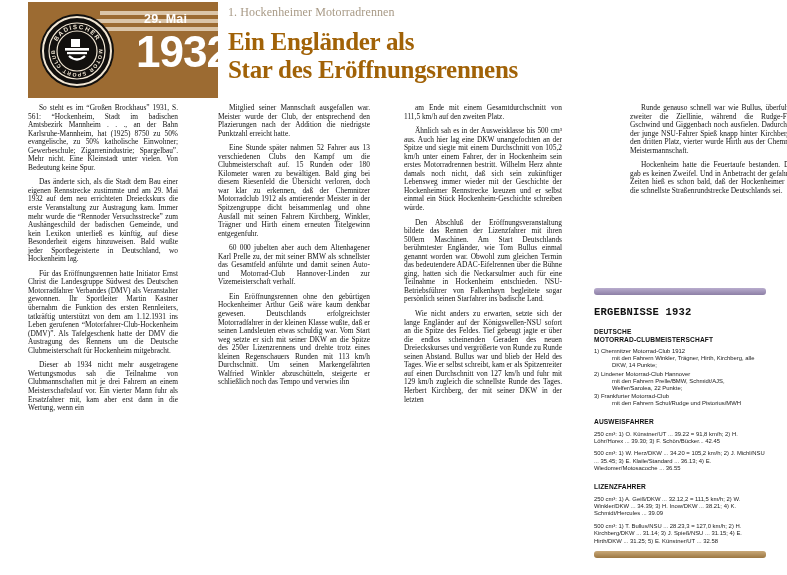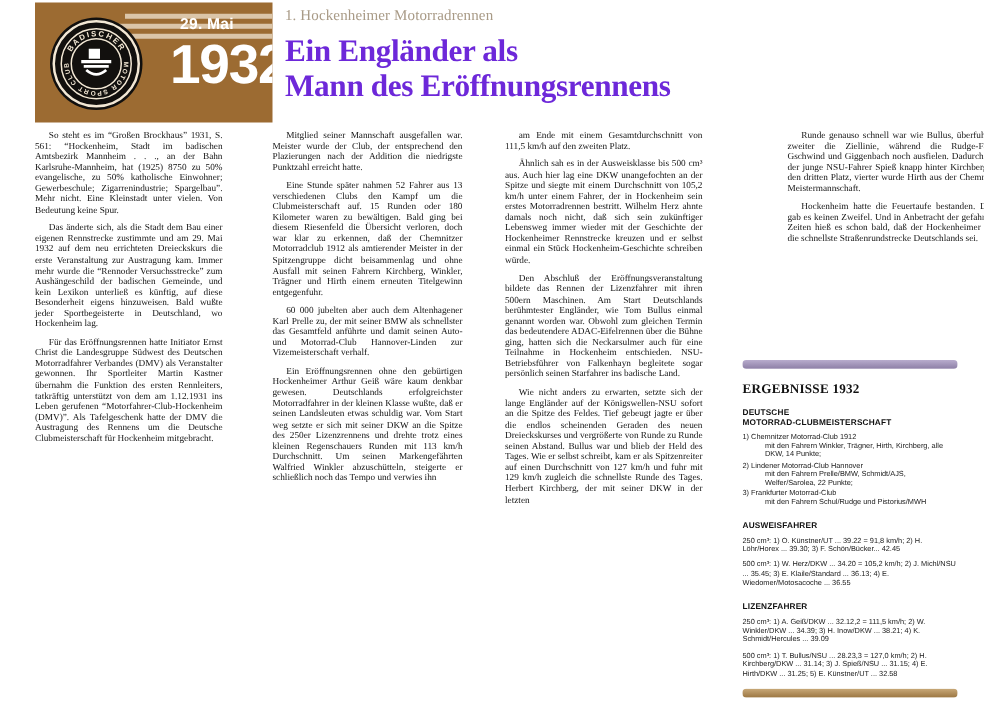--- a/index.html
+++ b/index.html
@@ -71,21 +71,21 @@
     color:#a89a86;
     letter-spacing:.1px;
   }
   .headline {
     position:absolute; left:228px; top:28px;
     width:400px;
     font-family:"Liberation Serif", serif;
     font-weight:bold;
     font-size:25px;
     line-height:28px;
-    color:#6d28d9;
+    color:#a16207;
     letter-spacing:-.3px;
   }
   .headline .hl-line { display:block; white-space:nowrap; }
 
   
   .columns {
     position:absolute; left:28px; top:104px;
     width:737px; height:468px;
   }
   .col {
@@ -117,21 +117,21 @@
   }
   .rule-bottom {
     position:absolute; left:594px; top:551px;
     width:172px; height:7px;
     background:linear-gradient(180deg,#c8a878 0%, #9c7742 100%);
     background-color:#a9854e;
     border-radius:3px;
   }
   .res-title {
     margin-top:11px;
-    font-family:Liberation Serif, serif;
+    font-family:Liberation Mono, monospace;
     font-weight:bold; font-size:10.5px;
     color:#111;
     letter-spacing:.2px;
   }
   .res-sec {
     margin-top:10px;
     font-family:"Liberation Sans", sans-serif;
     font-weight:bold; font-size:6.6px;
     color:#111;
     line-height:8px;
@@ -190,29 +190,30 @@
       </div>
     </div>
 
     <div class="date-label">29. Mai</div>
     <div class="year-label">1932</div>
   </div>
 
   <div class="kicker">1. Hockenheimer Motorradrennen</div>
   <div class="headline">
     <span class="hl-line">Ein Engländer als</span>
-    <span class="hl-line">Mann des Eröffnungsrennens</span>
+    <span class="hl-line">Star des Eröffnungsrennens</span>
   </div>
 </div>
 
 <div class="columns">
   <div class="col colA">
     <p class="p">So steht es im “Großen Brockhaus” 1931, S. 561: “Hockenheim, Stadt im badischen Amtsbezirk Mannheim . . ., an der Bahn Karlsruhe-Mannheim, hat (1925) 8750 zu 50% evangelische, zu 50% katholische Einwohner; Gewerbeschule; Zigarrenindustrie; Spargelbau”. Mehr nicht. Eine Kleinstadt unter vielen. Von Bedeutung keine Spur.</p>
     <p class="p">Das änderte sich, als die Stadt dem Bau einer eigenen Rennstrecke zustimmte und am 29. Mai 1932 auf dem neu errichteten Dreieckskurs die erste Veranstaltung zur Austragung kam. Immer mehr wurde die “Rennoder Versuchsstrecke” zum Aushängeschild der badischen Gemeinde, und kein Lexikon unterließ es künftig, auf diese Besonderheit eigens hinzuweisen. Bald wußte jeder Sportbegeisterte in Deutschland, wo Hockenheim lag.</p>
     <p class="p">Für das Eröffnungsrennen hatte Initiator Ernst Christ die Landesgruppe Südwest des Deutschen Motorradfahrer Verbandes (DMV) als Veranstalter gewonnen. Ihr Sportleiter Martin Kastner übernahm die Funktion des ersten Rennleiters, tatkräftig unterstützt von dem am 1.12.1931 ins Leben gerufenen “Motorfahrer-Club-Hockenheim (DMV)”. Als Tafelgeschenk hatte der DMV die Austragung des Rennens um die Deutsche Clubmeisterschaft für Hockenheim mitgebracht.</p>
+    <p class="p">Dieser ab 1934 nicht mehr ausgetragene Wertungsmodus sah die Teilnahme von Clubmannschaften mit je drei Fahrern an einem Meisterschaftslauf vor. Ein vierter Mann fuhr als Ersatzfahrer mit, kam aber erst dann in die Wertung, wenn ein</p>
   </div>
 
   <div class="col colBx">
     <p class="p">Mitglied seiner Mannschaft ausgefallen war. Meister wurde der Club, der entsprechend den Plazierungen nach der Addition die niedrigste Punktzahl erreicht hatte.</p>
     <p class="p">Eine Stunde später nahmen 52 Fahrer aus 13 verschiedenen Clubs den Kampf um die Clubmeisterschaft auf. 15 Runden oder 180 Kilometer waren zu bewältigen. Bald ging bei diesem Riesenfeld die Übersicht verloren, doch war klar zu erkennen, daß der Chemnitzer Motorradclub 1912 als amtierender Meister in der Spitzengruppe dicht beisammenlag und ohne Ausfall mit seinen Fahrern Kirchberg, Winkler, Trägner und Hirth einem erneuten Titelgewinn entgegenfuhr.</p>
     <p class="p">60 000 jubelten aber auch dem Altenhagener Karl Prelle zu, der mit seiner BMW als schnellster das Gesamtfeld anführte und damit seinen Auto- und Motorrad-Club Hannover-Linden zur Vizemeisterschaft verhalf.</p>
     <p class="p">Ein Eröffnungsrennen ohne den gebürtigen Hockenheimer Arthur Geiß wäre kaum denkbar gewesen. Deutschlands erfolgreichster Motorradfahrer in der kleinen Klasse wußte, daß er seinen Landsleuten etwas schuldig war. Vom Start weg setzte er sich mit seiner DKW an die Spitze des 250er Lizenzrennens und drehte trotz eines kleinen Regenschauers Runden mit 113 km/h Durchschnitt. Um seinen Markengefährten Walfried Winkler abzuschütteln, steigerte er schließlich noch das Tempo und verwies ihn</p>
   </div>
 
   <div class="col colC">

